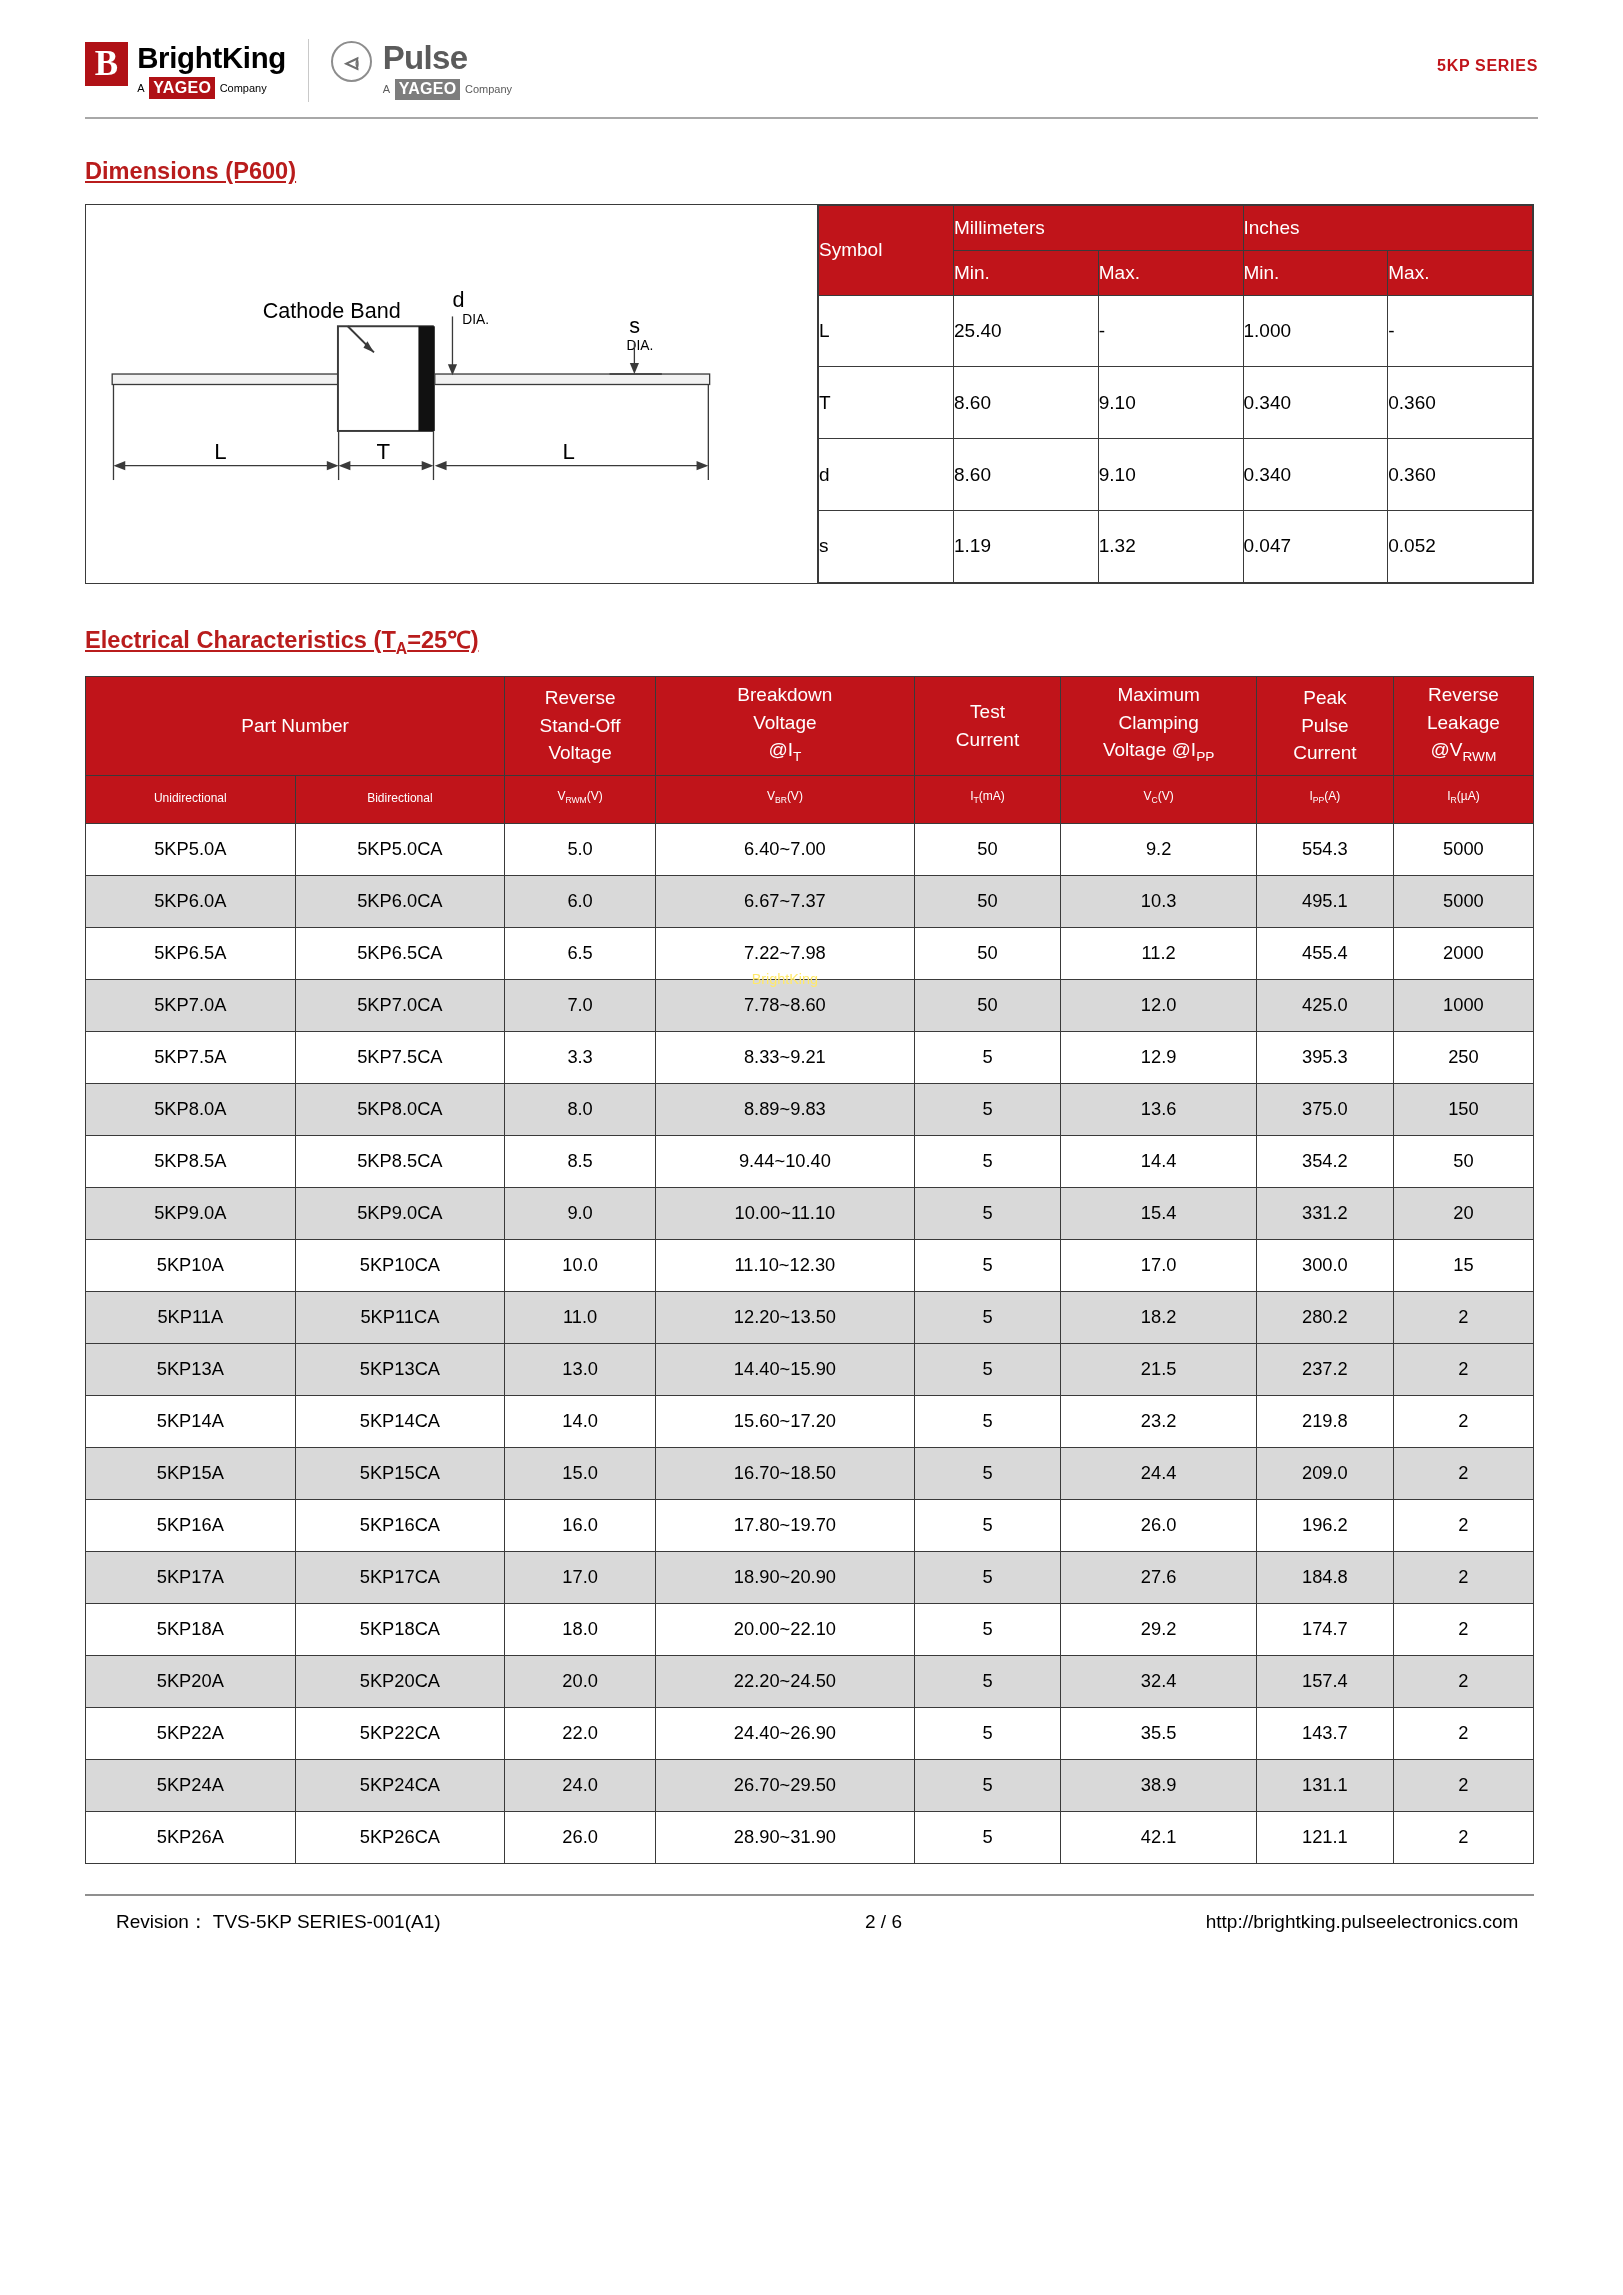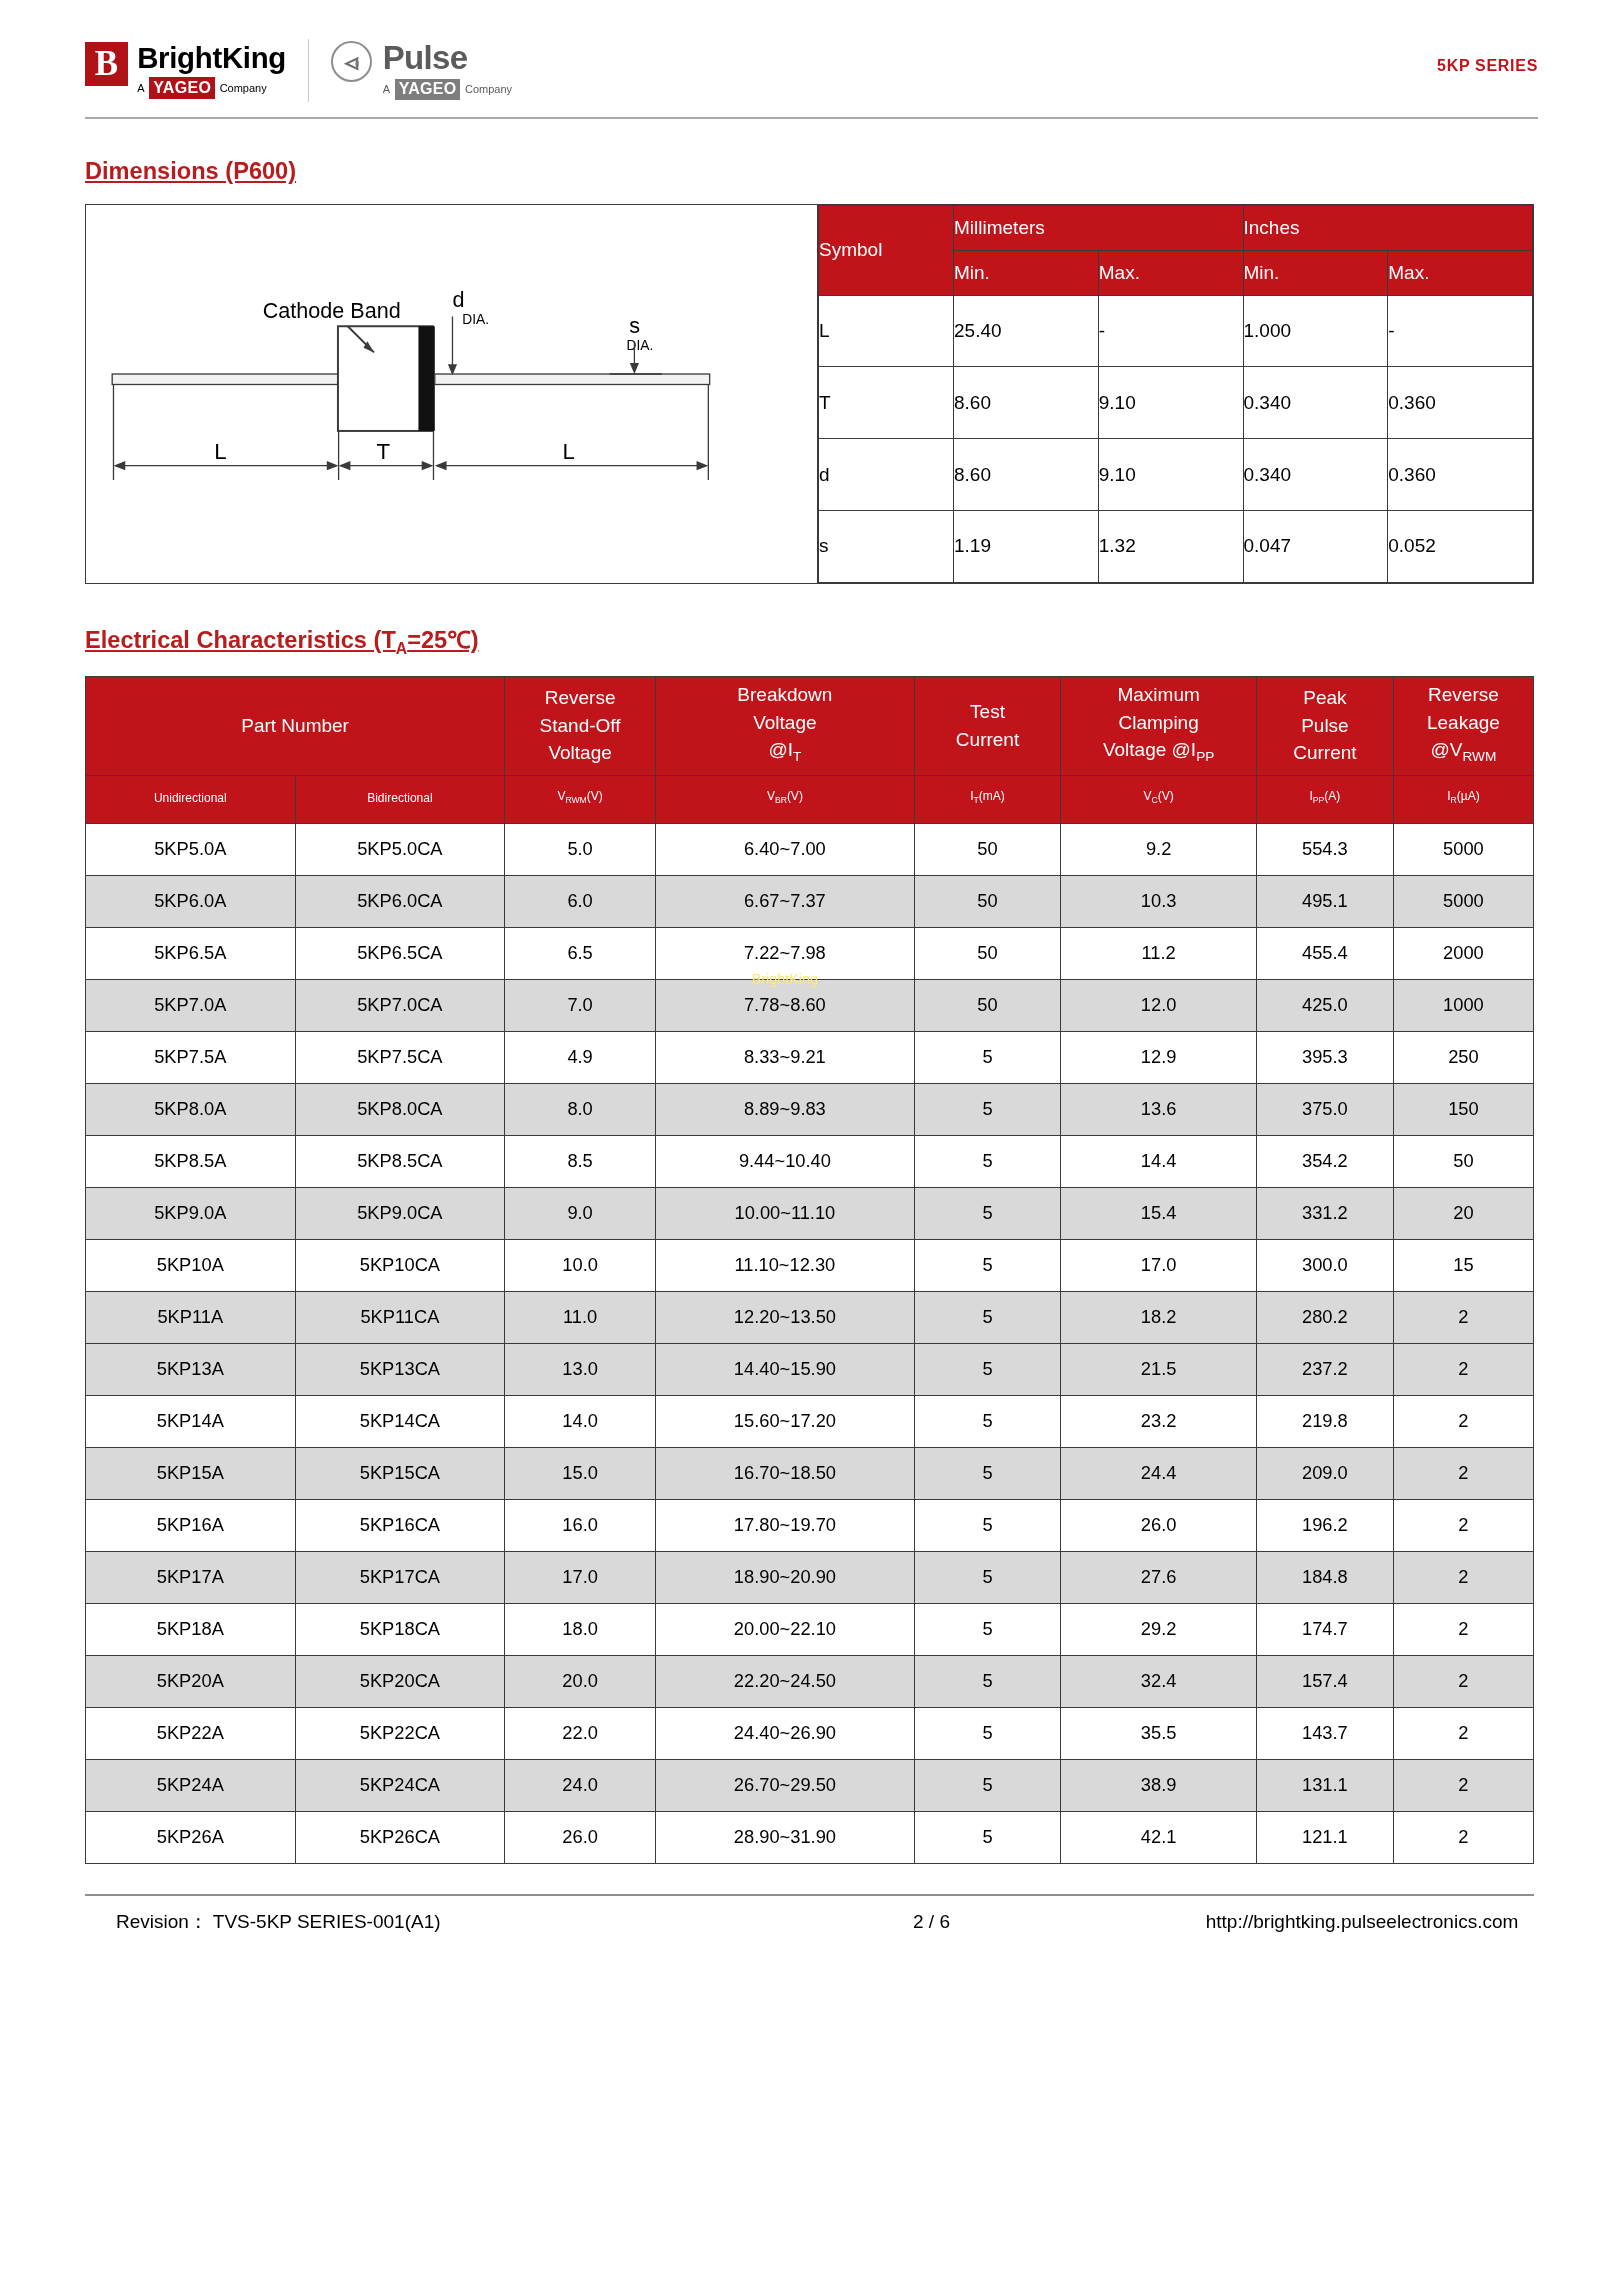--- a/index.html
+++ b/index.html
@@ -153,21 +153,21 @@
   }
 
   
   .footer {
     margin-top:30px;
     width:1449px;
   }
   .footer-line { height:2px; background:#8f8f8f; }
   .footer-row {
     display:flex; align-items:center;
-    font-size:19px; padding-top:13px;gap:48px;
+    font-size:19px; padding-top:13px;
   }
   .f-left { width:720px; padding-left:31px; box-sizing:border-box; }
   .f-mid { width:157px; text-align:center; }
   .f-right { flex:1; text-align:right; padding-right:15.7px; box-sizing:border-box; }
 </style>
 </head>
 <body>
 
 <div class="page">
 
@@ -406,21 +406,21 @@
           <td>7.0</td>
           <td style="position: relative;"><span class="wm" style="position: absolute; left: 50%; top: -9.2px; transform: translateX(-50%);">BrightKing</span><span>7.78~8.60</span></td>
           <td>50</td>
           <td>12.0</td>
           <td>425.0</td>
           <td>1000</td>
         </tr>
         <tr>
           <td>5KP7.5A</td>
           <td>5KP7.5CA</td>
-          <td>4.9</td>
+          <td>3.3</td>
           <td>8.33~9.21</td>
           <td>5</td>
           <td>12.9</td>
           <td>395.3</td>
           <td>250</td>
         </tr>
         <tr class="alt">
           <td>5KP8.0A</td>
           <td>5KP8.0CA</td>
           <td>8.0</td>

